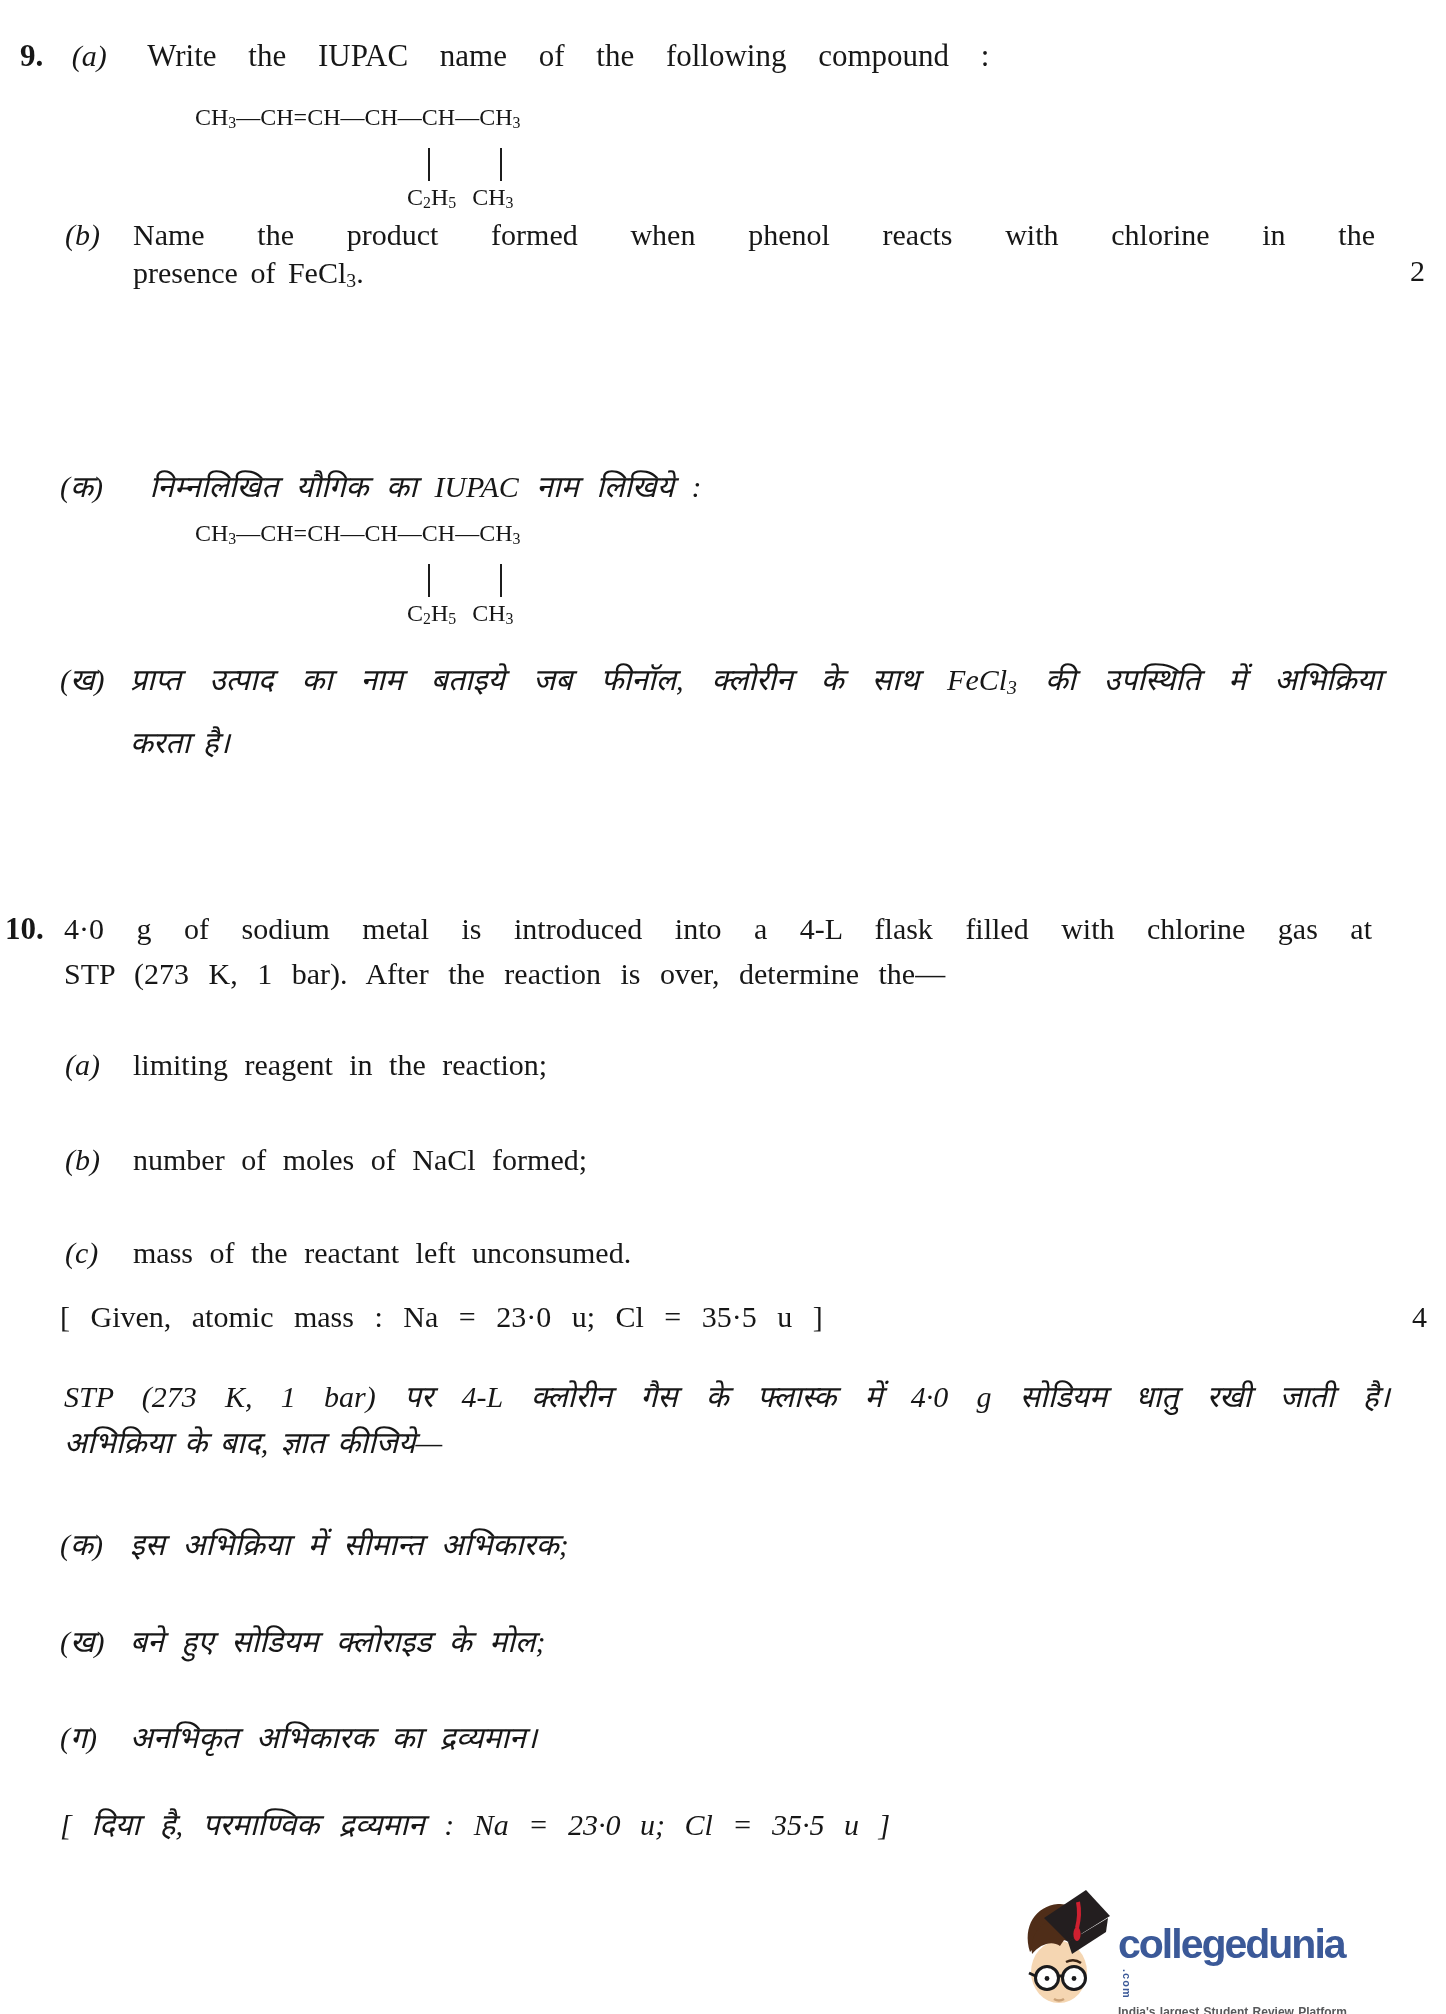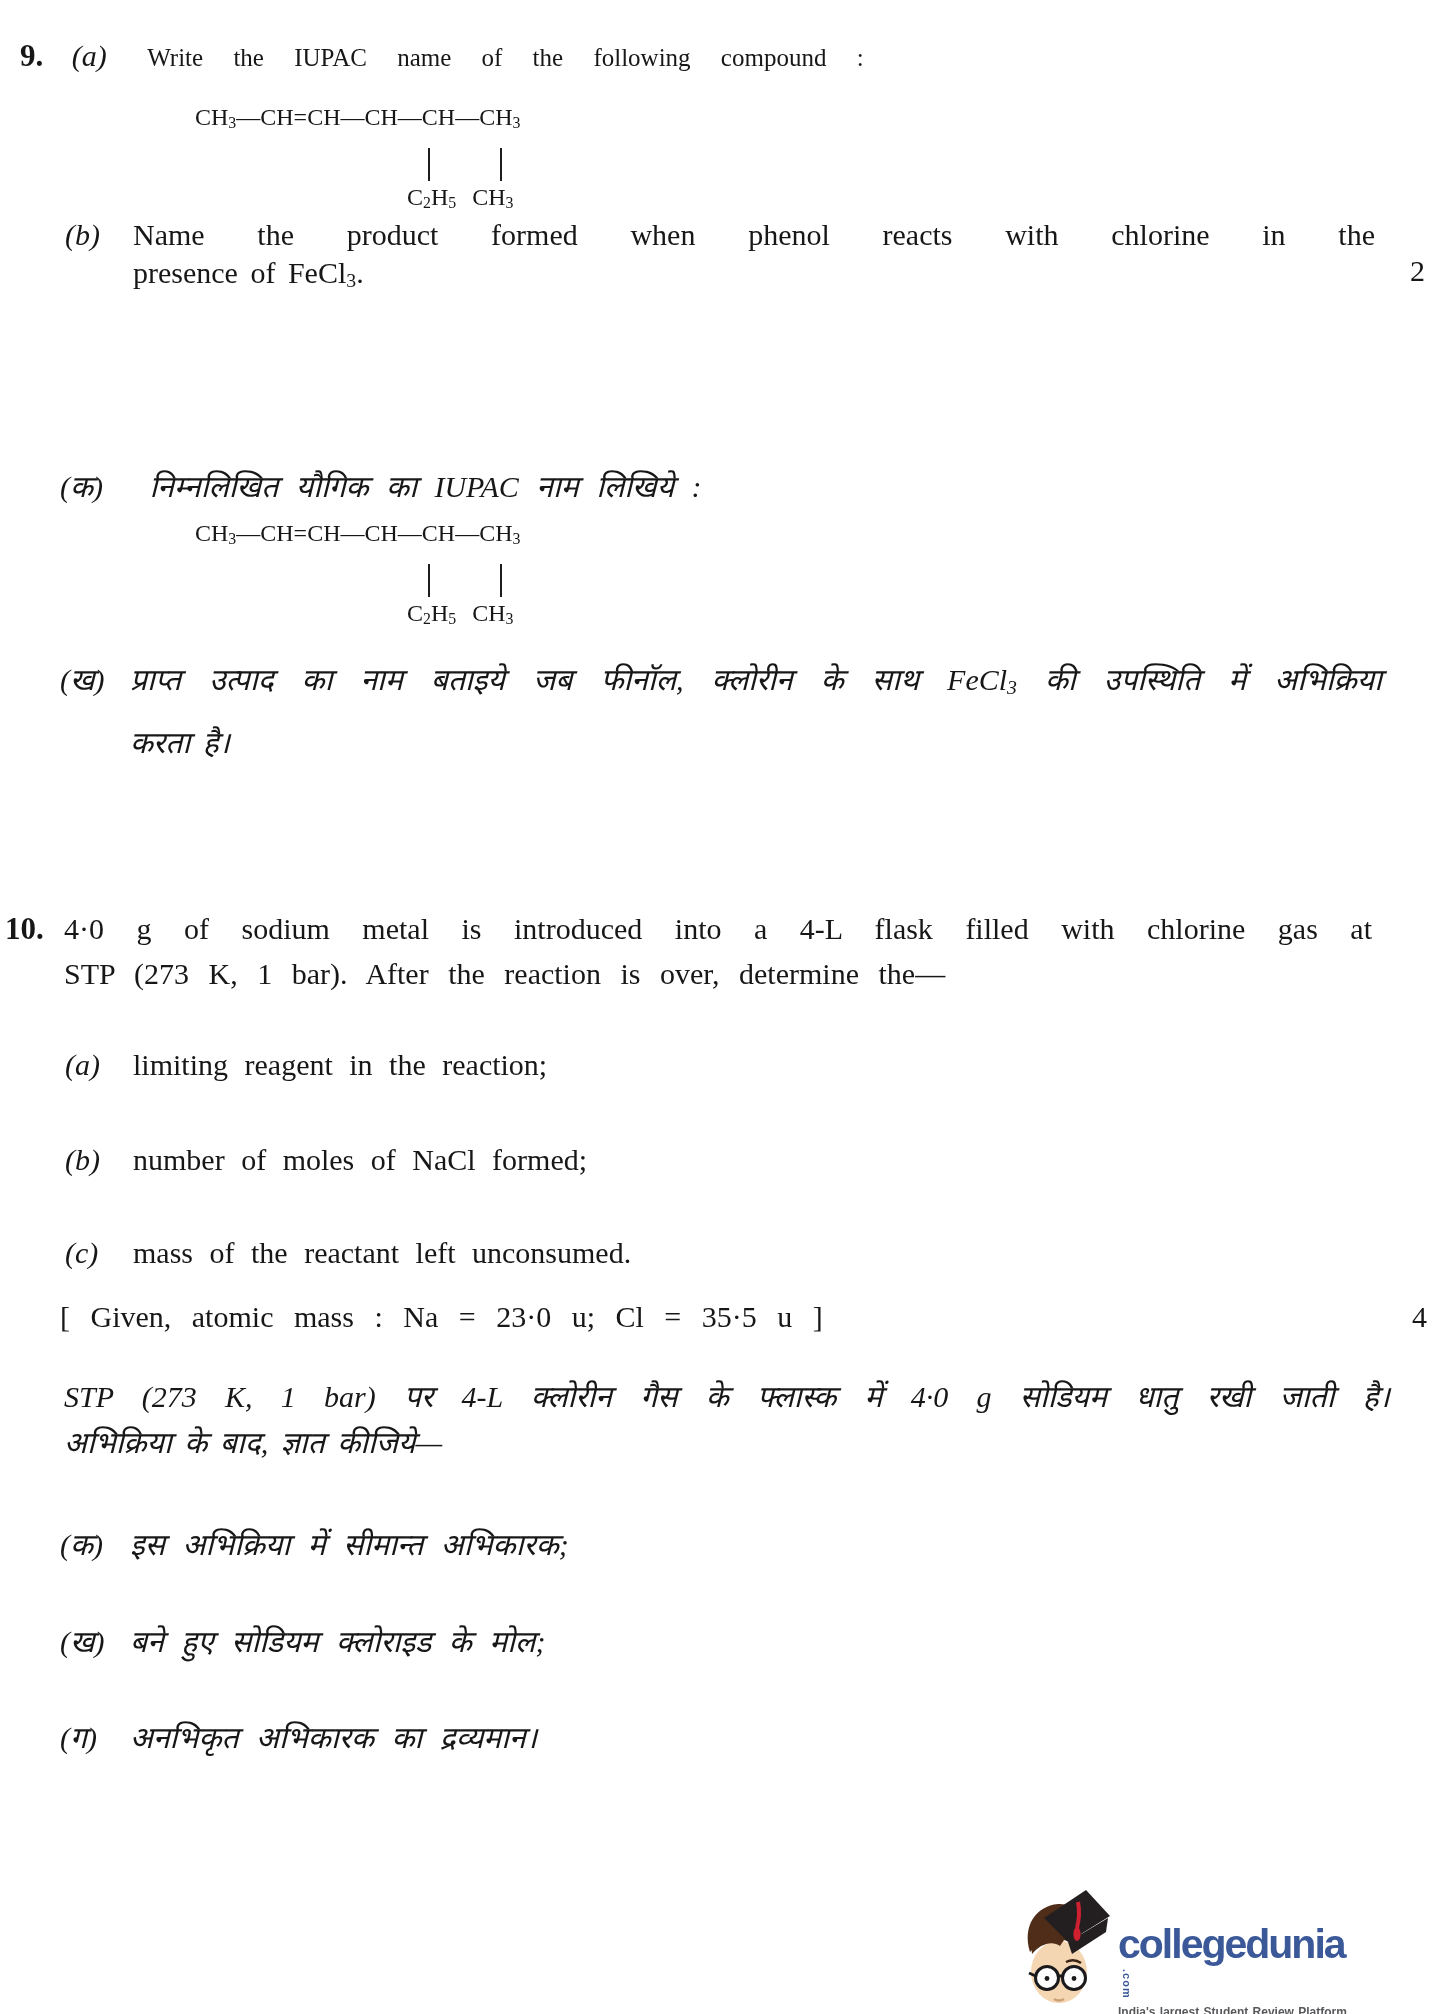--- a/index.html
+++ b/index.html
@@ -33,21 +33,21 @@
   .tagline{font-weight:700;font-size:12px;margin-top:6px;letter-spacing:0;word-spacing:1px;}
 </style>
 </head>
 <body>
 
 <div class="page">
 
   <div class="abs" style="top:38px;left:20px;white-space:nowrap;">
     <span class="num">9.</span>
     <span class="lbl" style="margin-left:16px;">(a)</span>
-    <span style="margin-left:28px;word-spacing:24px;font-size:25px;text-align:center;">Write the IUPAC name of the following compound :</span>
+    <span style="margin-left:28px;word-spacing:24px;font-size:31px;text-align:center;">Write the IUPAC name of the following compound :</span>
   </div>
 
   <div class="chem" style="top:104px;left:195px;">
     <div class="chain">CH<sub>3</sub>—CH=CH—CH—CH—CH<sub>3</sub></div>
     <span class="bar bar1"></span>
     <span class="bar bar2"></span>
     <div class="subs">
       <span>C<sub>2</sub>H<sub>5</sub></span><span>CH<sub>3</sub></span>
     </div>
   </div>
@@ -118,20 +118,21 @@
   </div>
   <div class="abs hi" style="top:1617px;left:60px;">
     <span class="abs" style="left:0;">(ख)</span>
     <div style="margin-left:70px;word-spacing:10px;">बने हुए सोडियम क्लोराइड के मोल;</div>
   </div>
   <div class="abs hi" style="top:1713px;left:60px;">
     <span class="abs" style="left:0;">(ग)</span>
     <div style="margin-left:70px;word-spacing:10px;">अनभिकृत अभिकारक का द्रव्यमान।</div>
   </div>
 
+  <div class="abs hi" style="top:1800px;left:60px;word-spacing:12px;">[ दिया है, परमाण्विक द्रव्यमान : Na = 23·0 u;  Cl = 35·5 u ]</div>
 
   <div class="logo">
     <svg width="90" height="126" viewBox="0 0 90 126">
       <path d="M10,64 C2,38 16,18 38,16 C52,15 62,24 64,34 L58,60 C40,44 22,52 10,64 Z" fill="#4f2d18"></path>
       <ellipse cx="39" cy="84" rx="28" ry="31" fill="#f5d6b2"></ellipse>
       <path d="M12,66 C10,46 20,34 36,32 C48,30 58,38 60,46 C48,44 44,52 40,58 C32,52 20,56 12,66 Z" fill="#4f2d18"></path>
       <polygon points="24,30 66,2 90,28 48,54" fill="#231e1f"></polygon>
       <polygon points="48,54 88,30 86,44 52,66" fill="#231e1f"></polygon>
       <path d="M58,14 C60,24 59,32 57,40" stroke="#cf2030" stroke-width="4" fill="none"></path>
       <ellipse cx="57" cy="46" rx="3.6" ry="7" fill="#cf2030"></ellipse>

